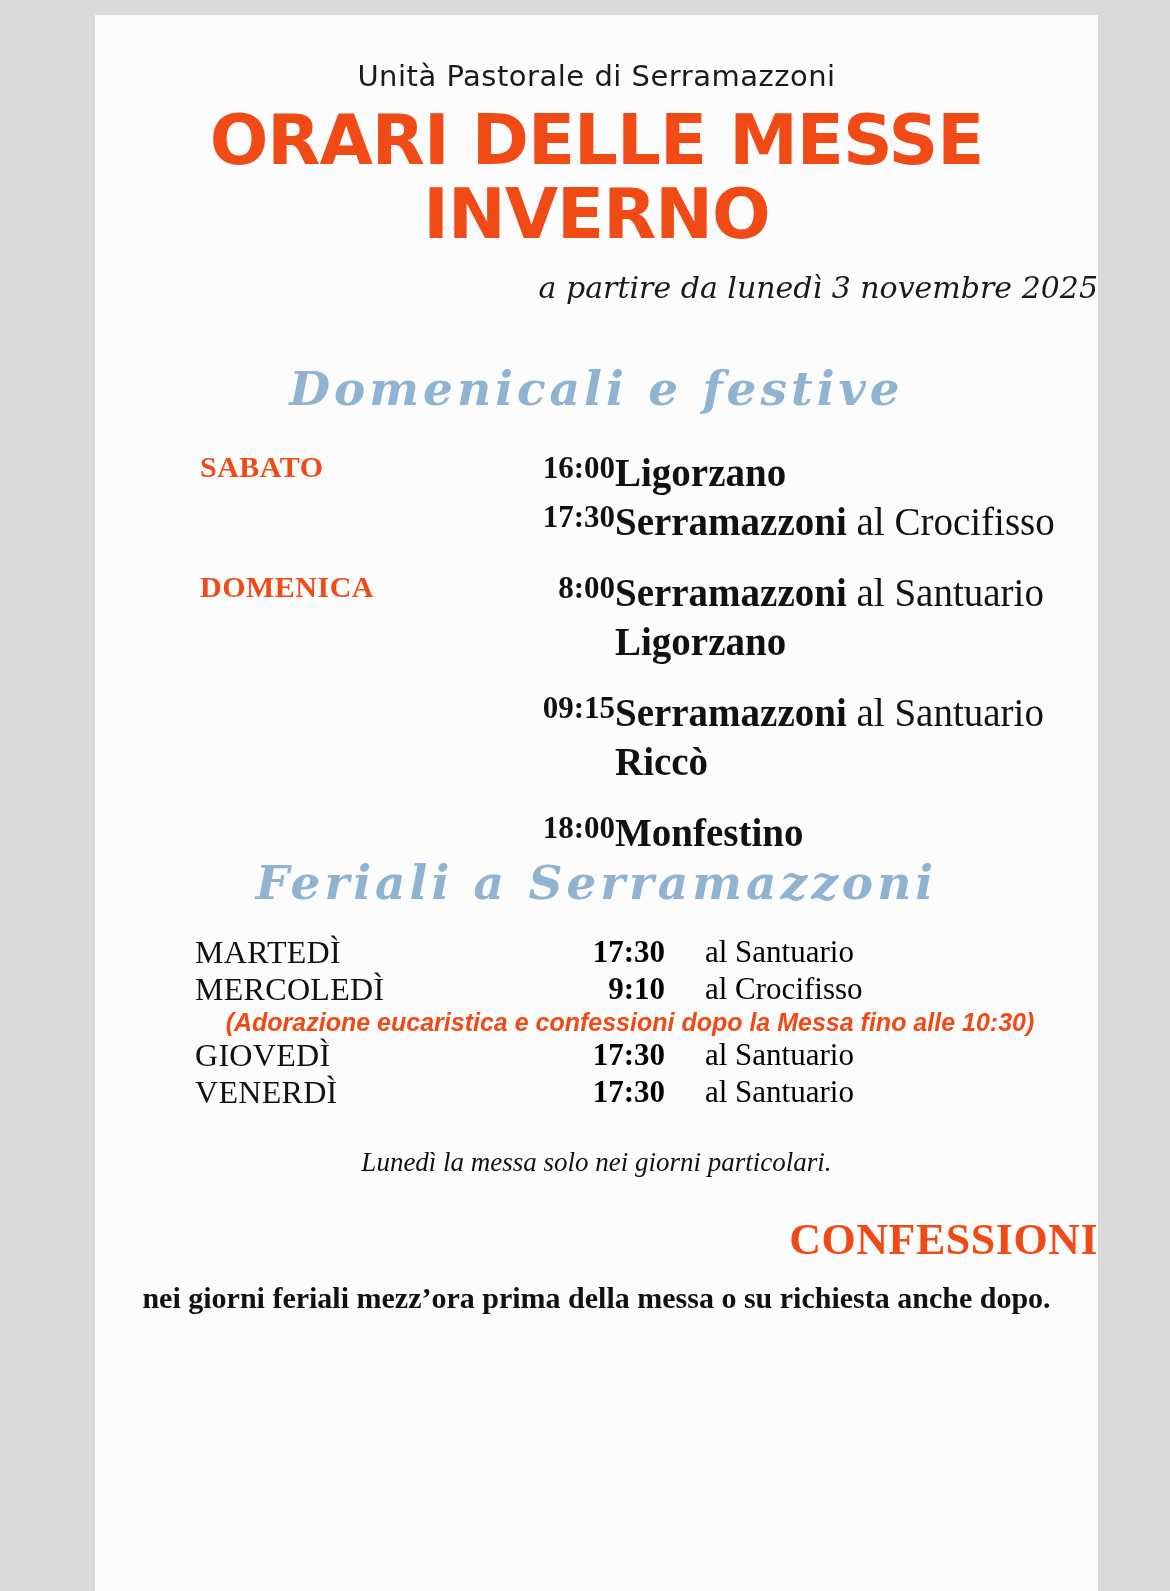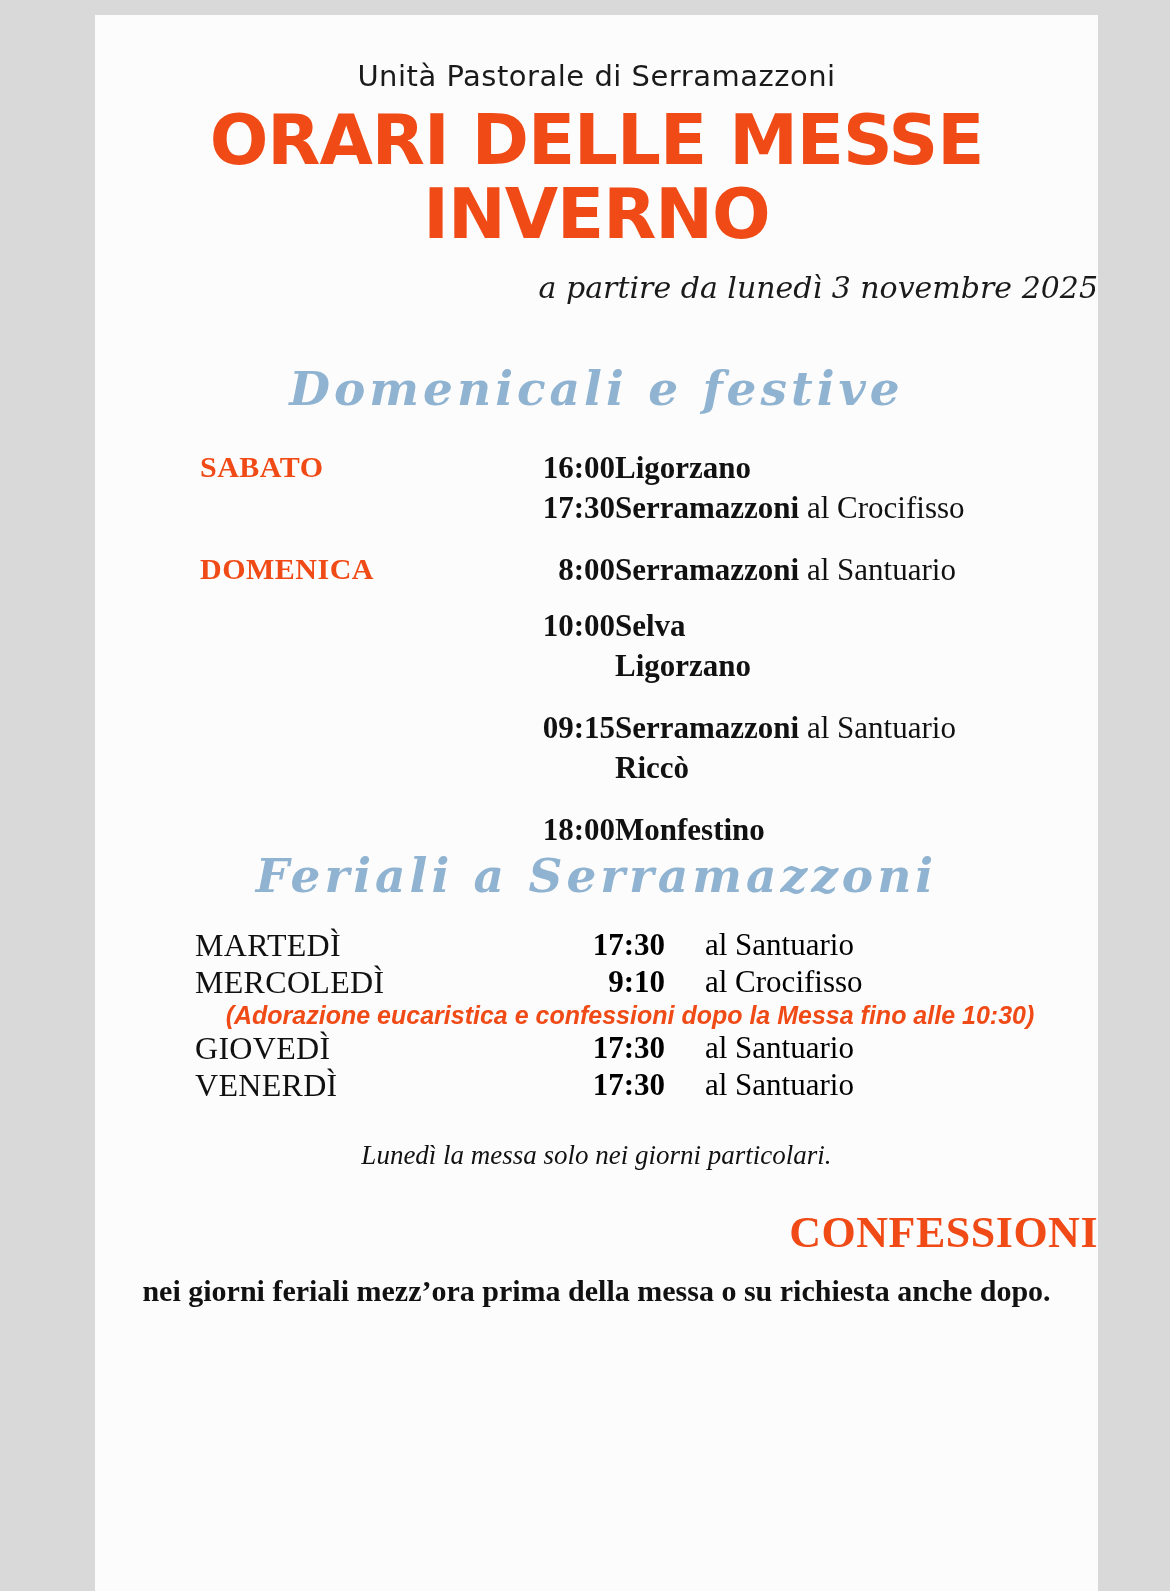--- a/index.html
+++ b/index.html
@@ -99,21 +99,21 @@
   }
   .time {
     font-weight: bold;
     font-size: 31px;
     text-align: right;
     white-space: nowrap;
     padding-right: 44px;
     color: #111;
   }
   .place {
-    font-size: 31px;
+    font-size: 39px;
     color: #111;
     white-space: nowrap;
   }
   .place b { font-weight: bold; }
 
   #sunday-table { width: 880px; margin-top: 34px; margin-left: 105px; }
   #sunday-table .c-day  { width: 250px; }
   #sunday-table .c-time { width: 165px; }
   .row-gap-lg td { padding-top: 26px; }
   .row-gap-md td { padding-top: 20px; }
@@ -209,25 +209,20 @@
     <tr class="row-gap-sm">
       <td class="day"></td>
       <td class="time">17:30</td>
       <td class="place"><b>Serramazzoni</b><span> al Crocifisso</span></td>
     </tr>
     <tr class="row-gap-lg">
       <td class="day">DOMENICA</td>
       <td class="time">8:00</td>
       <td class="place"><b>Serramazzoni</b><span> al Santuario</span></td>
     </tr>
-    <tr class="row-gap-md">
-      <td class="day"></td>
-      <td class="time">10:00</td>
-      <td class="place"><b>Selva</b><span></span></td>
-    </tr>
     <tr class="row-gap-sm">
       <td class="day"></td>
       <td class="time"></td>
       <td class="place"><b>Ligorzano</b><span></span></td>
     </tr>
     <tr class="row-gap-lg">
       <td class="day"></td>
       <td class="time">09:15</td>
       <td class="place"><b>Serramazzoni</b><span> al Santuario</span></td>
     </tr>

